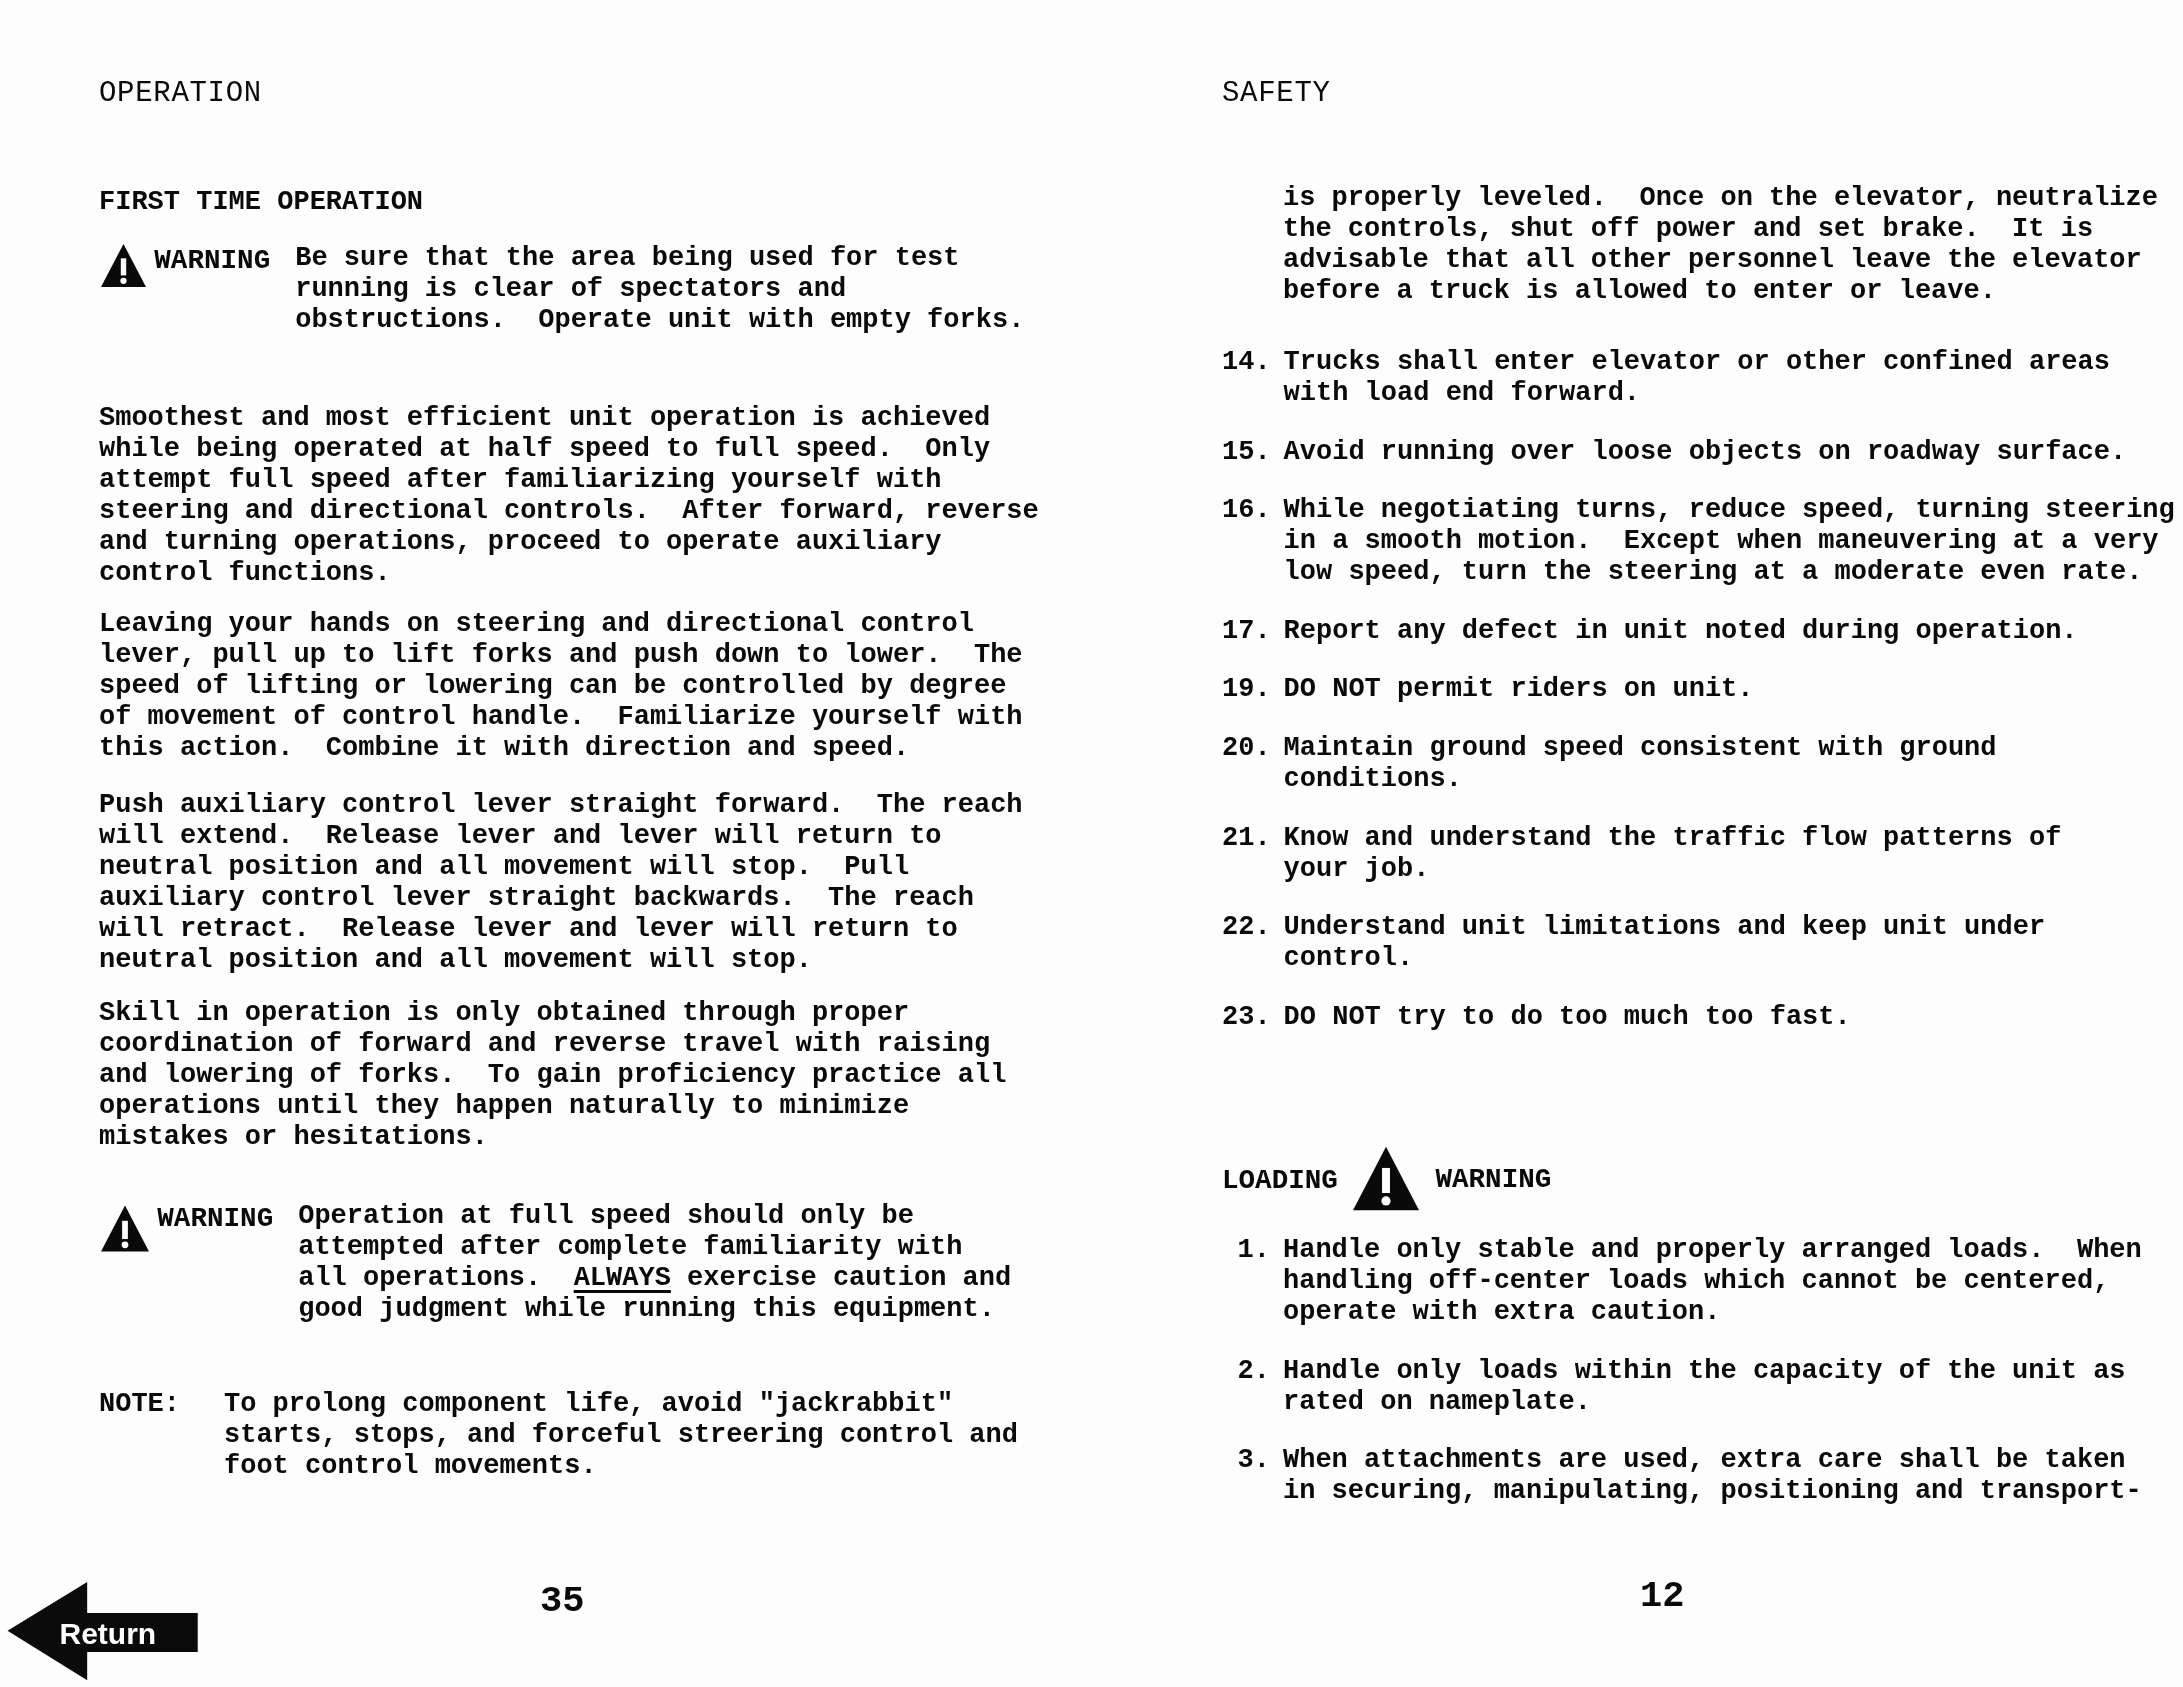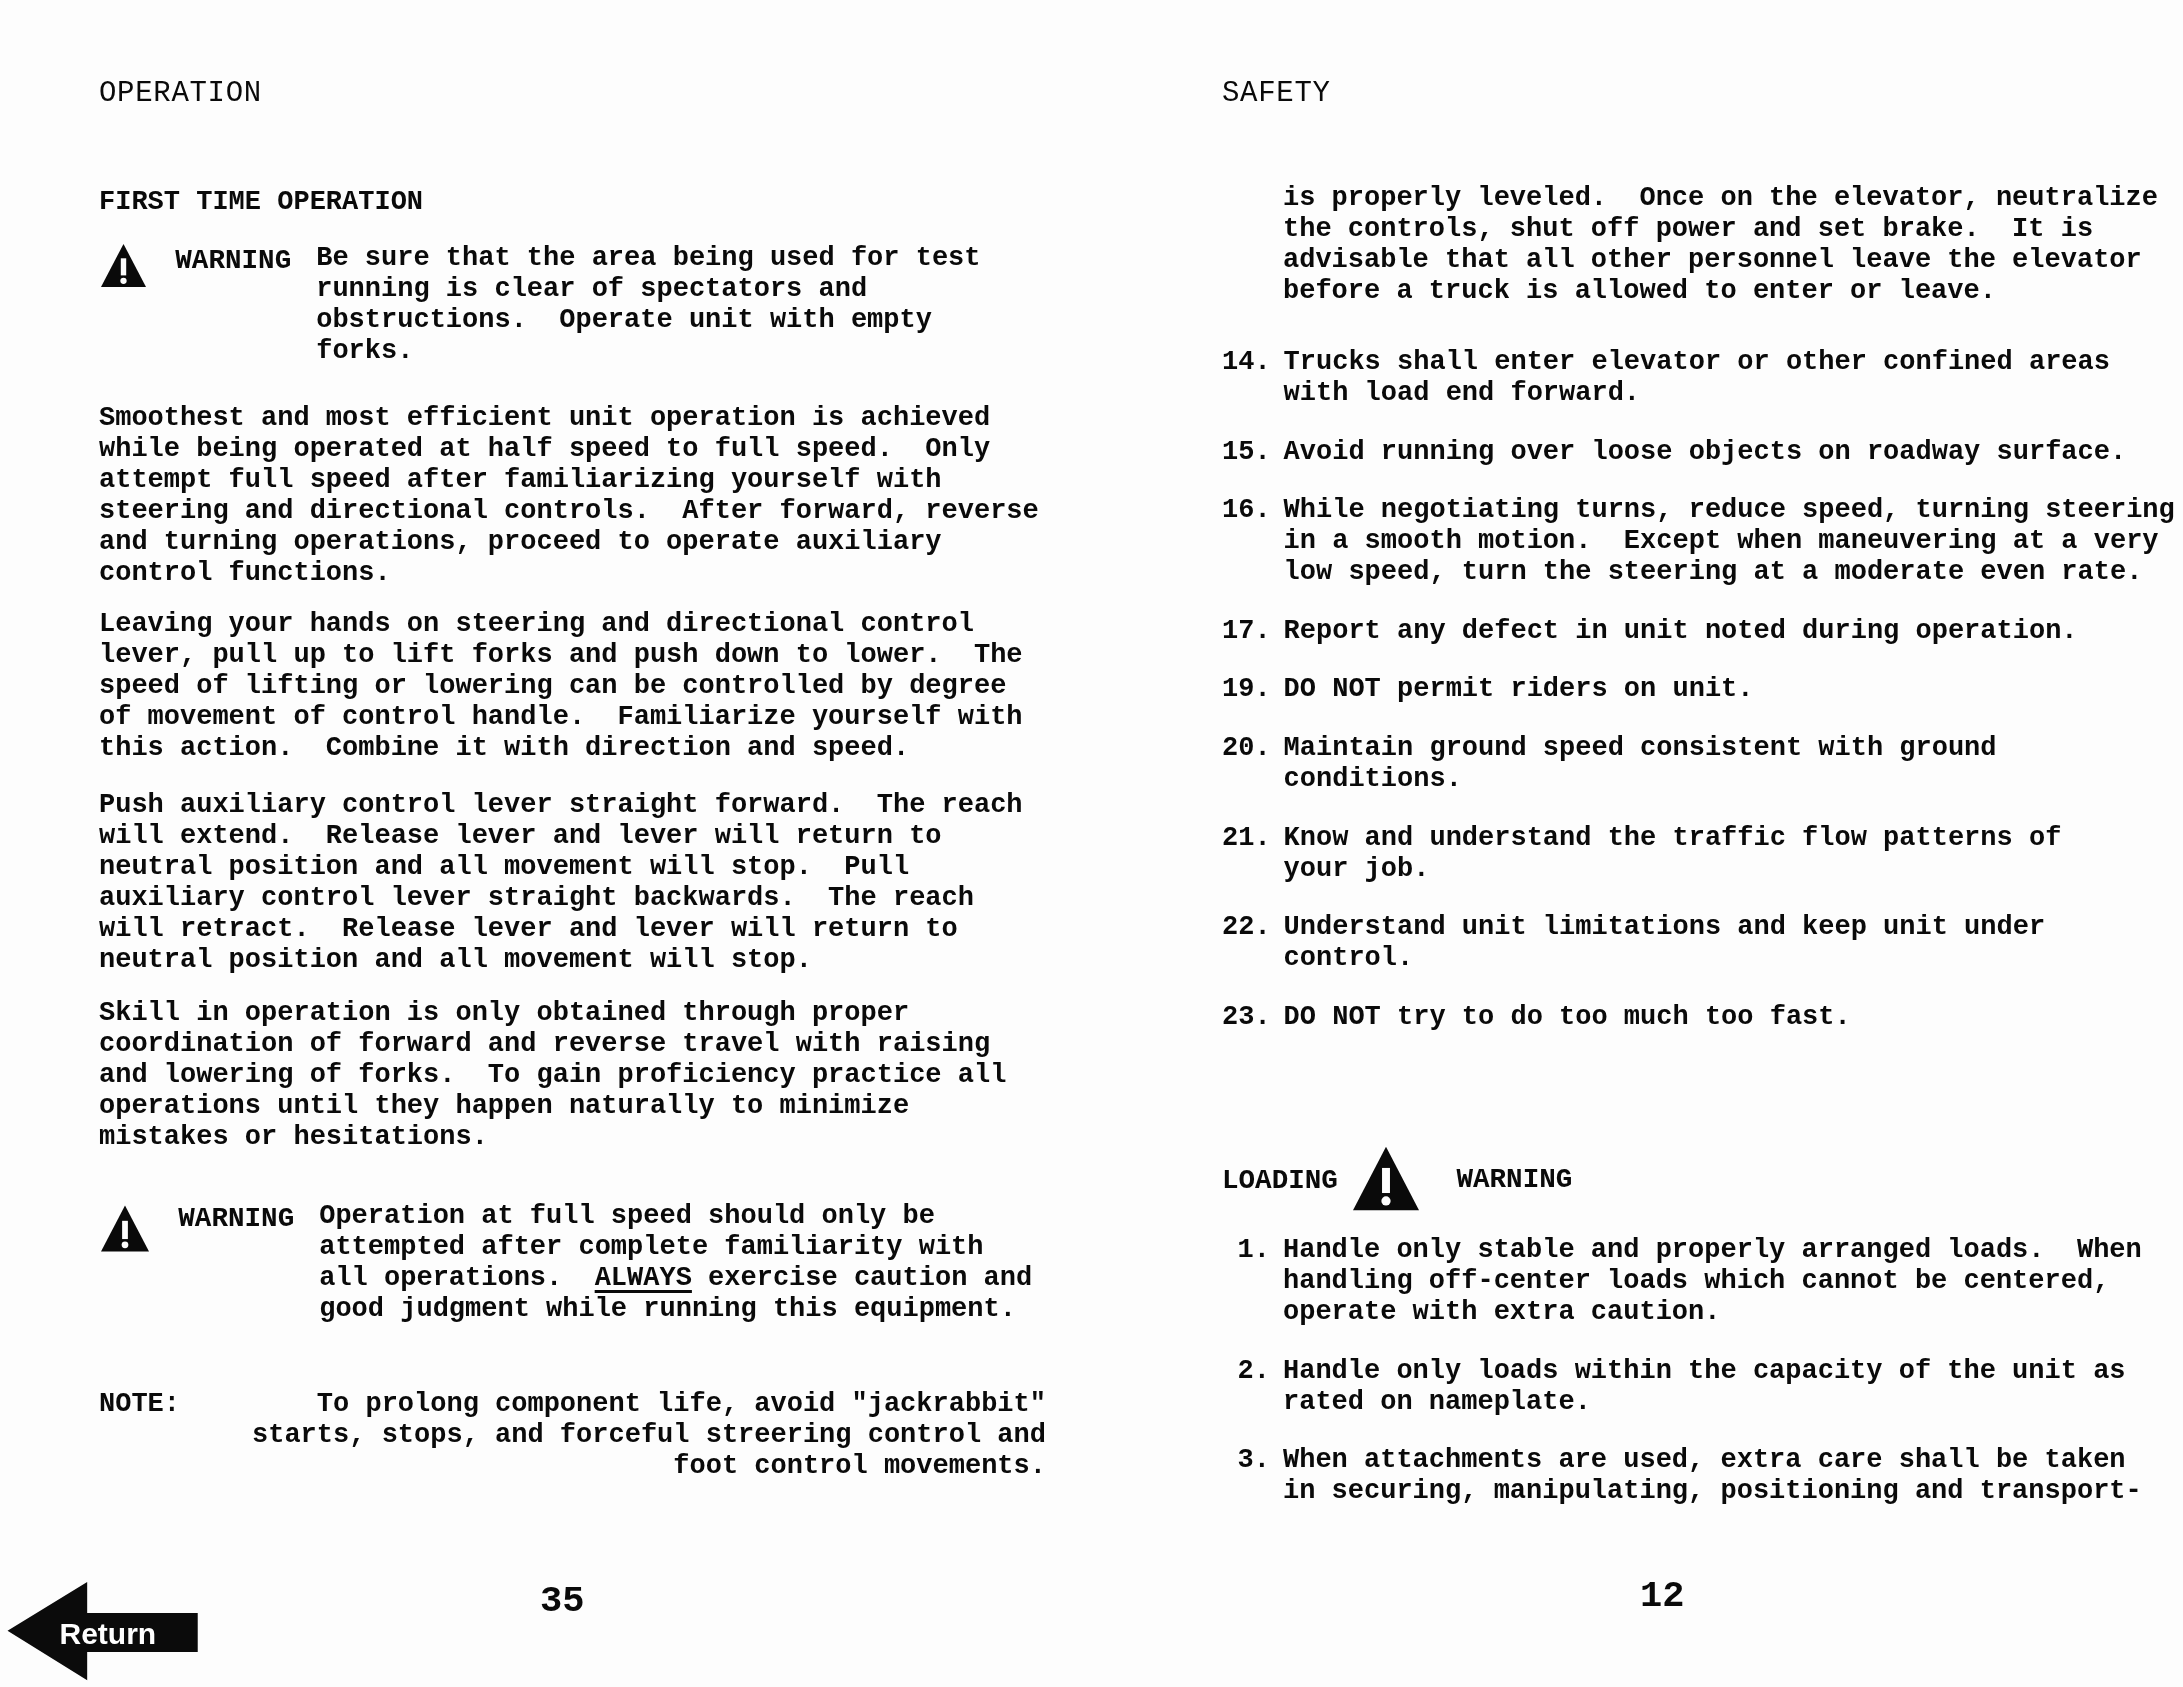--- a/index.html
+++ b/index.html
@@ -30,32 +30,31 @@
     font-weight: bold;
     white-space: pre-wrap;
   }
   .warn-row { display: flex; align-items: flex-start; }
   .warn-icon { flex: 0 0 auto; margin-right: 8.3px; }
   .warn-label {
     font-size: 27.6px;
     line-height: 36px;
     font-weight: bold;
     white-space: pre;
-    margin-left: 21px;
   }
   .warn-text { margin-left: 25px; }
   .note-row { display: flex; align-items: flex-start; gap: 24px; }
   .note-label {
     flex: 0 0 81px;
     font-size: 27px;
     line-height: 31px;
     font-weight: bold;
     white-space: pre;
   }
-  .note-text { margin-left: 48px; text-align: right; }
+  .note-text { margin-left: 20px; }
   .list { width: 961px; }
   .list-item { display: flex; margin-bottom: 27.6px; }
   .list-item .num {
     flex: 0 0 48px;
     text-align: right;
     margin-right: 13px;
     font-size: 27px;
     line-height: 31px;
     font-weight: bold;
     white-space: pre;

